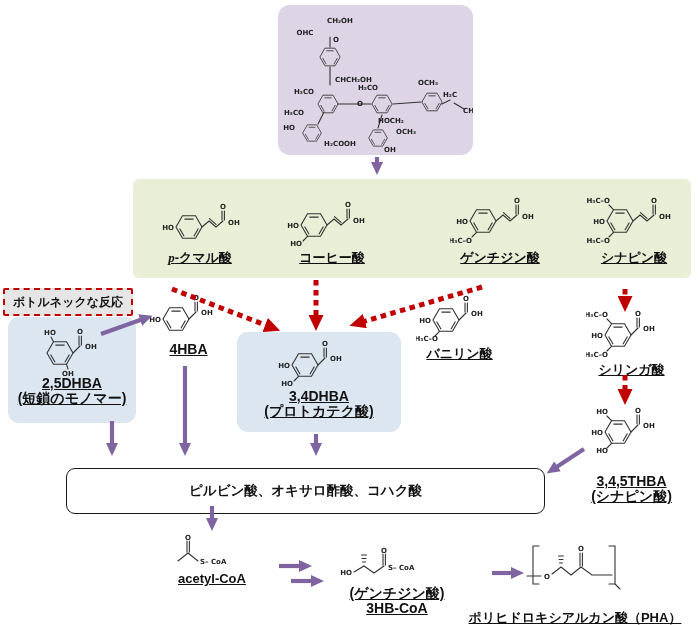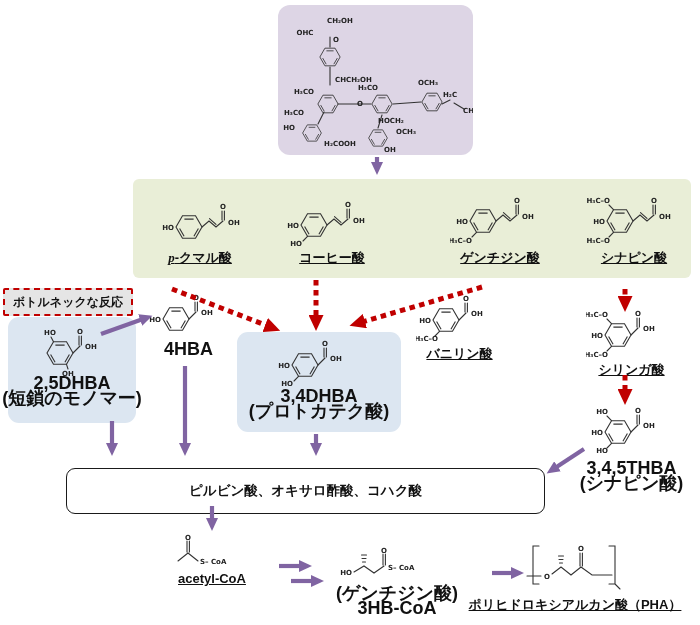--- a/index.html
+++ b/index.html
@@ -16,21 +16,21 @@
   .bluebox{background:#dce6f1;border-radius:11px;display:flex;flex-direction:column;
            align-items:center;}
   .box25{left:8px;top:317px;width:128px;height:106px;padding-top:7px;}
   .box34{left:237px;top:332px;width:164px;height:100px;padding-top:5px;}
   .central-box{left:66px;top:468px;width:479px;height:46px;background:#fff;
                border:1.6px solid #1a1a1a;border-radius:9px;display:flex;align-items:center;
                justify-content:center;font-size:13.5px;font-weight:600;}
   .cmp{position:absolute;display:flex;flex-direction:column;align-items:center;text-align:center;}
   .lbl{font-size:13px;font-weight:600;white-space:nowrap;line-height:15px;text-decoration:underline;}
   .lbl i{font-style:italic;font-family:"Liberation Serif","DejaVu Serif",serif;}
-  .sub{font-size:18px;font-weight:600;white-space:nowrap;line-height:15px;}
+  .sub{font-size:14px;font-weight:600;white-space:nowrap;line-height:15px;text-decoration:underline;}
   .struct{display:block;}
   .struct path{stroke:#333;stroke-width:1.1;fill:none;stroke-linecap:round;}
   .struct use{stroke:#333;stroke-width:1.1;fill:none;}
   .struct text{font-size:7px;font-weight:bold;fill:#222;font-family:"DejaVu Sans",sans-serif;}
   .struct .mid{text-anchor:middle;} .struct .end{text-anchor:end;}
   .overlay{position:absolute;left:0;top:0;pointer-events:none;}
 </style>
 </head>
 <body>
 
@@ -192,21 +192,21 @@
   <div class="cmp" style="left:584px;top:404px;width:95px;">
     <svg class="struct" width="92" height="52">
       <use href="#bz" transform="translate(32,28)"></use>
       <path d="M45 28 L52 21 M51 20 L51 11 M53.4 20 L53.4 11 M25.5 16.7 L21 12 M25.5 39.3 L21 44"></path>
       <text class="end" x="22" y="10">HO</text>
       <text class="end" x="17" y="30.5">HO</text>
       <text class="end" x="22" y="48.5">HO</text>
       <text class="mid" x="52" y="9">O</text>
       <text x="57" y="24">OH</text>
     </svg>
-    <div class="sub" style="margin-top:5px">3,4,5THBA</div>
+    <div class="sub" style="margin-top:18px">3,4,5THBA</div>
     <div class="sub">(シナピン酸)</div>
   </div>
 
   <div class="box central-box">
     <span>ピルビン酸、オキサロ酢酸、コハク酸</span>
   </div>
 
   <div class="cmp" style="left:162px;top:531px;width:100px;">
     <svg class="struct" width="92" height="40">
       <path d="M12 30 L22 22 L32 30 M21 21 L21 10 M23.4 21 L23.4 10"></path>
@@ -228,21 +228,21 @@
   </div>
 
   <div class="cmp" style="left:455px;top:534px;width:240px;">
     <svg class="struct" width="112" height="58">
       <path d="M20 12 L14 12 L14 50 L20 50 M90 12 L96 12 L96 50 L90 50 M96 50 L101 55
                M8 42 L22 42 M33 40 L42 33 M40.5 29 L43.5 29 M40 25.5 L44 25.5 M39.5 22 L44.5 22
                M42 33 L52 41 L62 33 M61 32 L61 19 M63.4 32 L63.4 19 M62 33 L73 41 L93 41"></path>
       <text class="mid" x="28" y="45">O</text>
       <text class="mid" x="62" y="17">O</text>
     </svg>
-    <div class="lbl" style="margin-top:5px">ポリヒドロキシアルカン酸（PHA）</div>
+    <div class="lbl" style="margin-top:18px">ポリヒドロキシアルカン酸（PHA）</div>
   </div>
 
   <svg class="overlay" width="700" height="625">
     <defs>
       <marker id="mP" markerUnits="userSpaceOnUse" markerWidth="14" markerHeight="12" refX="3" refY="6" orient="auto">
         <path d="M0 0 L13 6 L0 12 Z" fill="#8064A2"></path>
       </marker>
       <marker id="mR" markerUnits="userSpaceOnUse" markerWidth="17" markerHeight="15" refX="3" refY="7.5" orient="auto">
         <path d="M0 0 L16 7.5 L0 15 Z" fill="#C00000"></path>
       </marker>

